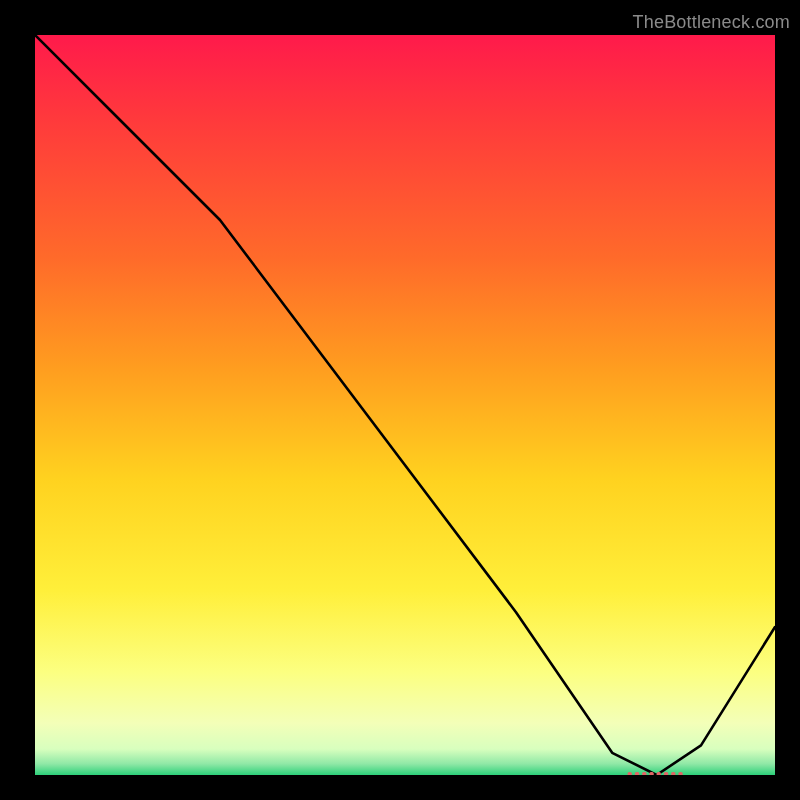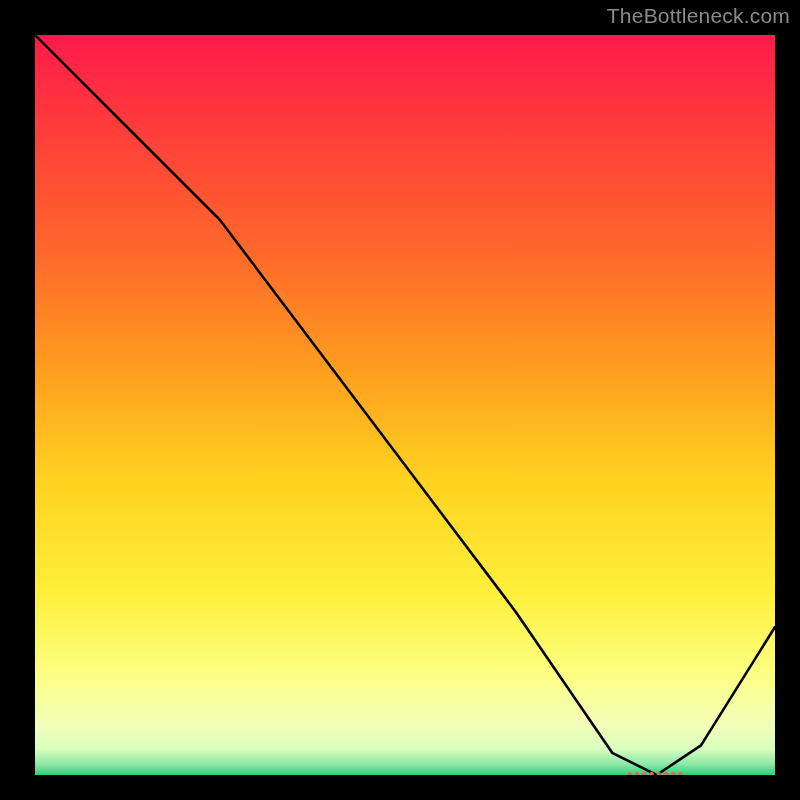--- a/index.html
+++ b/index.html
@@ -11,24 +11,24 @@
     font-family: Arial, Helvetica, sans-serif;
     overflow: hidden;
   }
   .frame {
     position: relative;
     width: 800px;
     height: 800px;
   }
   .watermark {
     position: absolute;
-    top: 4px;
+    top: 12px;
     right: 10px;
     color: #8a8a8a;
-    font-size: 21px;
+    font-size: 18px;
     font-weight: 500;
     letter-spacing: 0.2px;
     user-select: none;
   }
   .plot-area {
     position: absolute;
     left: 35px;
     top: 35px;
     width: 740px;
     height: 740px;

